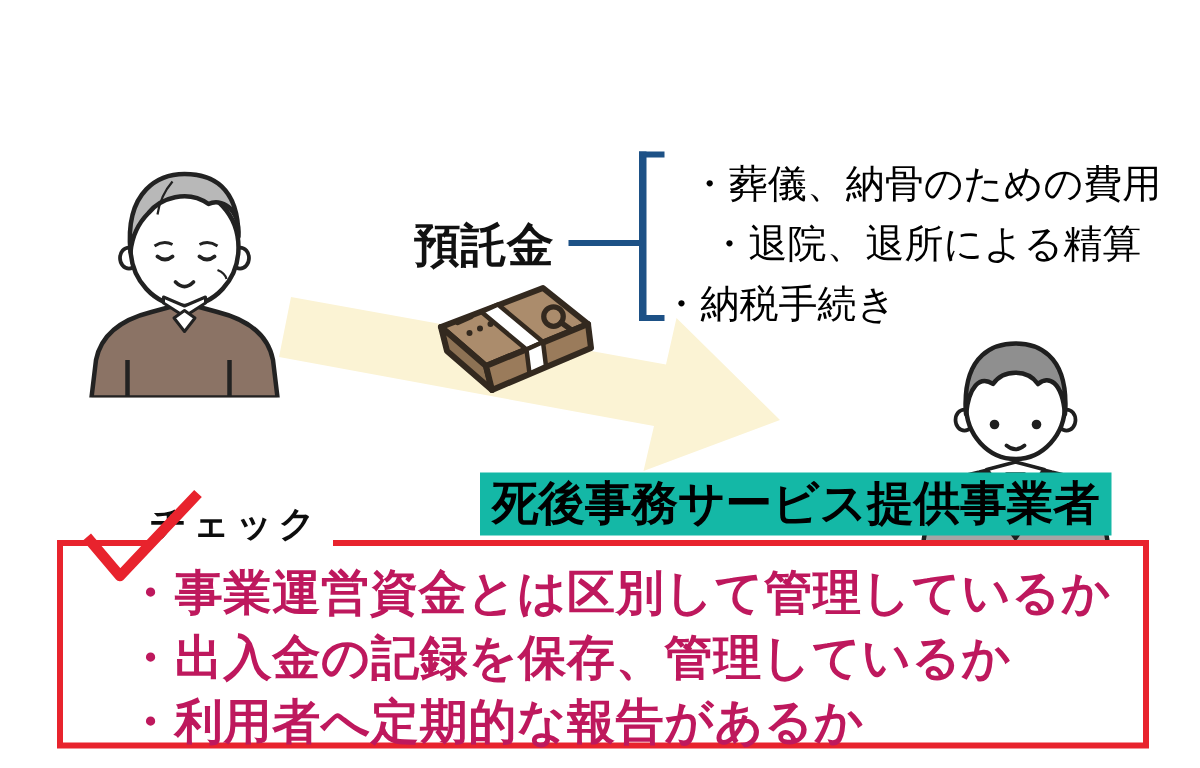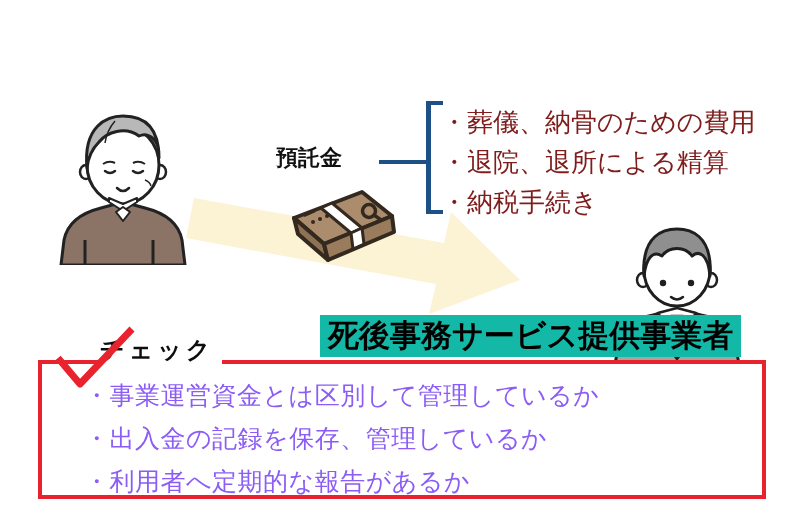--- a/index.html
+++ b/index.html
@@ -6,42 +6,42 @@
   .stage{
     position:relative;width:800px;height:512px;background:#ffffff;
     font-family:"Liberation Sans",sans-serif;overflow:hidden;color:#0d0d0d;
   }
   .abs{position:absolute;}
   .page-title{
     top:14px;left:0;width:100%;text-align:center;
     font-size:45px;font-weight:800;letter-spacing:1px;color:#0a0a0a;white-space:nowrap;
   }
   .deposit-label{
-    left:276px;top:143px;font-size:22px;font-weight:800;color:#111;white-space:nowrap;
+    left:276px;top:143px;font-size:31px;font-weight:800;color:#111;white-space:nowrap;
   }
   .connector-line{left:379px;top:160px;width:49px;height:4px;background:#1d5186;}
   .bracket-v{left:426px;top:101px;width:5px;height:113px;background:#1d5186;}
   .bracket-tick-top{left:426px;top:101px;width:17px;height:4px;background:#1d5186;}
   .bracket-tick-bottom{left:426px;top:210px;width:17px;height:4px;background:#1d5186;}
   .uses-list{
-    left:441px;top:102px;width:352px;font-size:26px;line-height:40px;color:#7f1d1d;
+    left:441px;top:102px;width:352px;font-size:26px;line-height:40px;color:#000000;text-align:center;
   }
   .uses-list .use-row{white-space:nowrap;}
   .uses-list .use-row-split{display:flex;justify-content:space-between;white-space:nowrap;}
   .provider-label{
     left:320px;top:315px;background:#14b8a6;color:#000;
     font-size:31px;font-weight:800;line-height:42px;padding:0 8px;white-space:nowrap;
   }
   .check-box{
     left:38px;top:360px;width:728px;height:139px;box-sizing:border-box;
     border:4px solid #e8232d;background:#ffffff;
   }
   .check-items{
-    margin:10px 0 0 42px;font-size:25px;font-weight:400;line-height:43px;
-    color:#8b5cf6;white-space:nowrap;letter-spacing:0.5px;
+    margin:10px 0 0 42px;font-size:32px;font-weight:700;line-height:43px;
+    color:#be185d;white-space:nowrap;letter-spacing:0.5px;
   }
   .check-label{
     left:98px;top:336px;background:#ffffff;font-size:24px;font-weight:800;
     letter-spacing:4px;line-height:28px;padding:0 8px 6px 2px;white-space:nowrap;
   }
   .flow-arrow{left:170px;top:190px;}
   .elderly{left:55px;top:108px;}
   .businessman{left:595px;top:220px;}
   .money{left:278px;top:188px;}
   .checkmark{left:52px;top:324px;}

